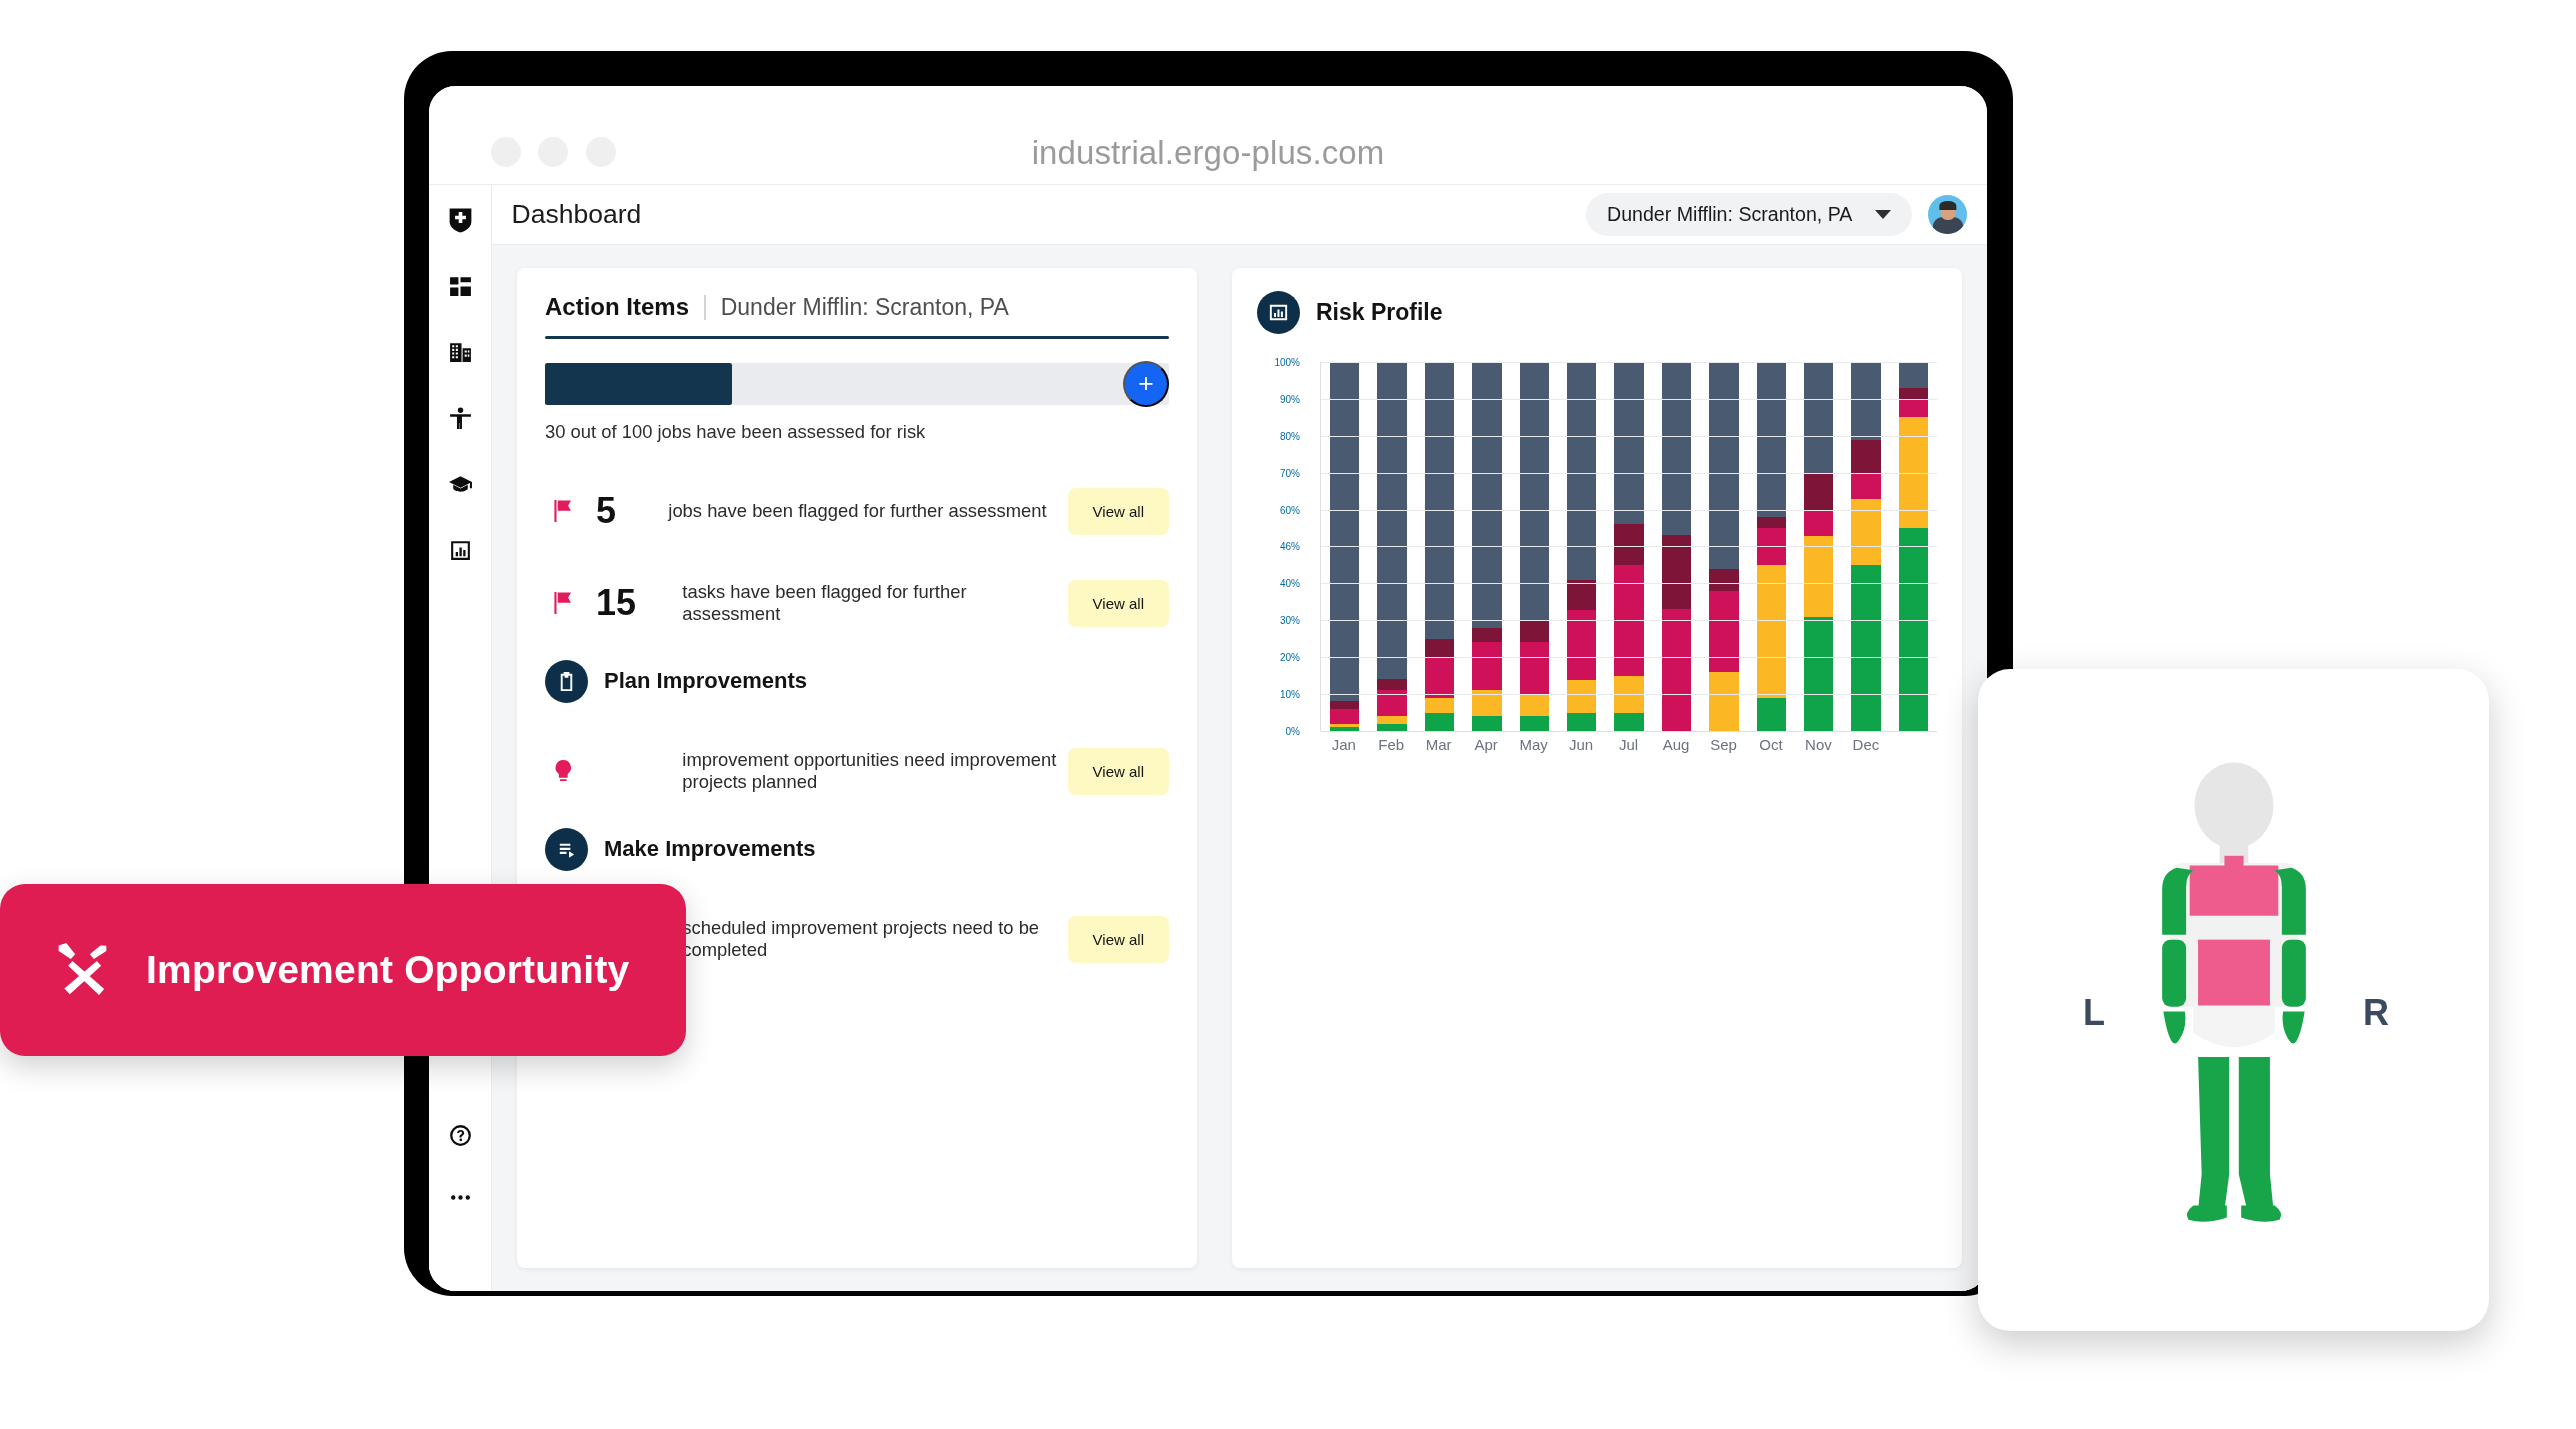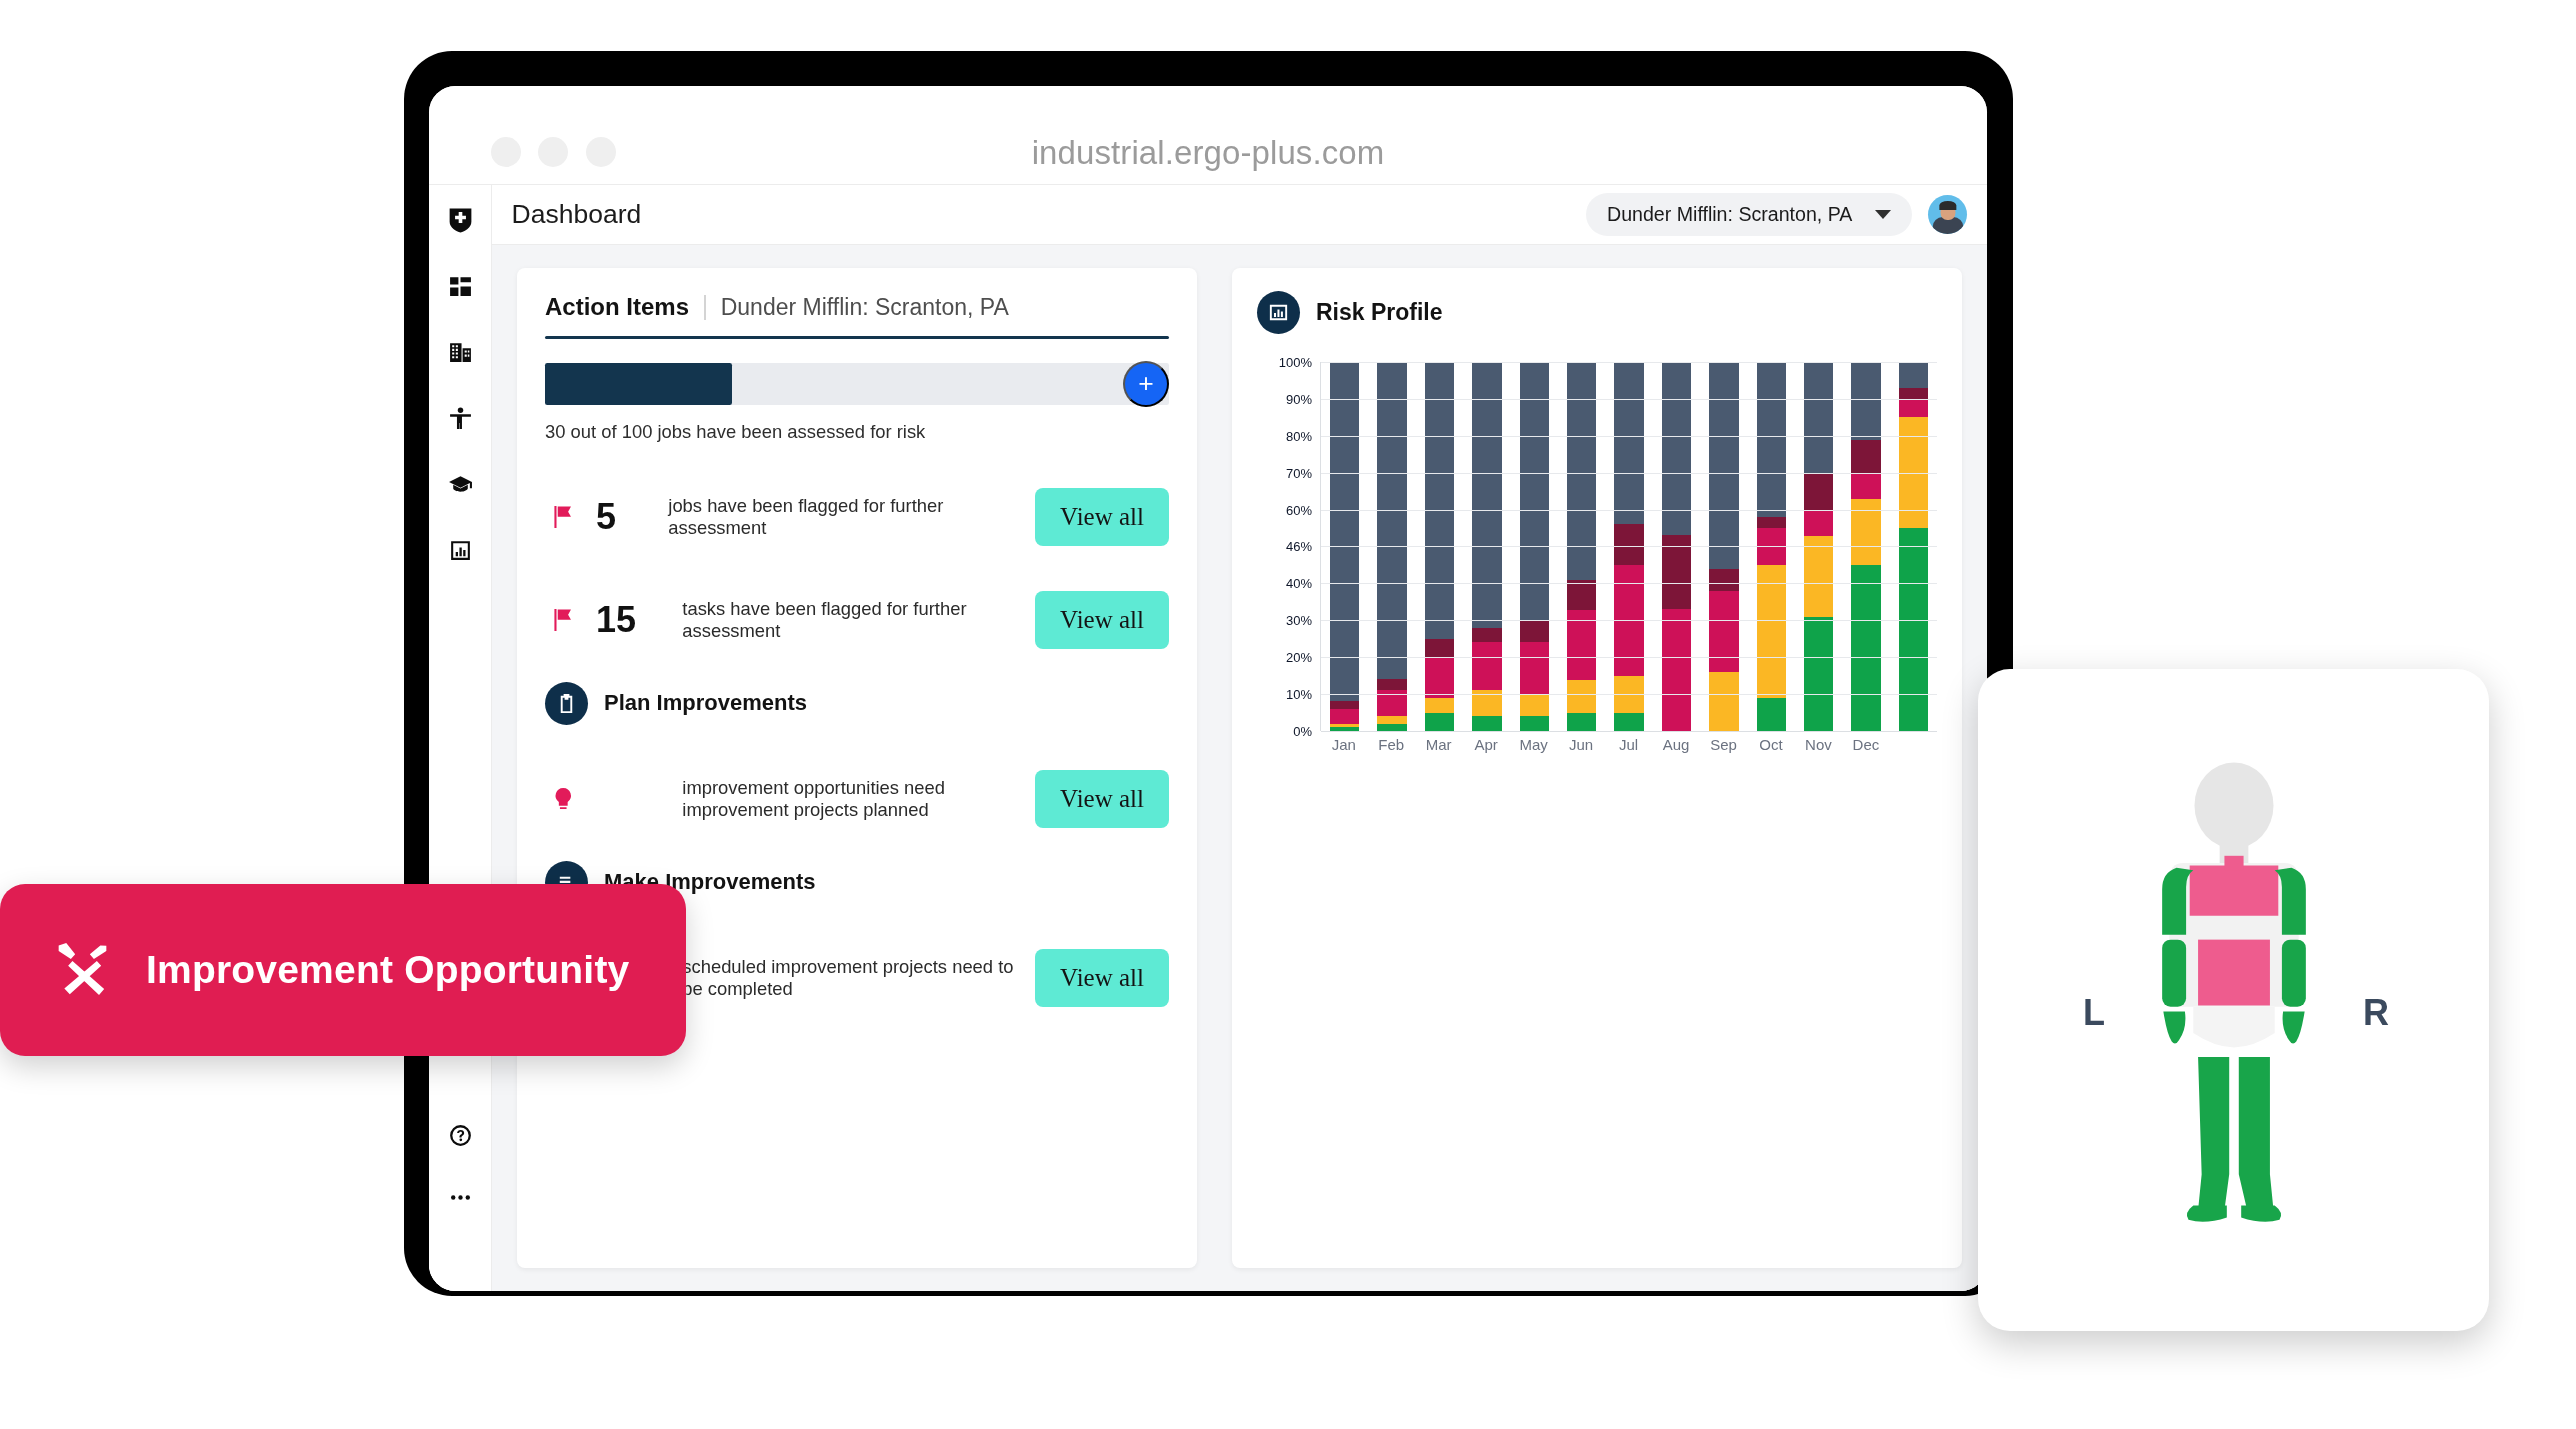--- a/index.html
+++ b/index.html
@@ -131,33 +131,33 @@
 
   
   .row { display: flex; align-items: center; margin-top: 45px; }
   .row-ico { width: 37px; flex: 0 0 37px; display: flex; align-items: center; justify-content: center; }
   .row-ico svg { width: 26.5px; height: 32px; fill: #e21b5a; }
   .row-num { font-size: 36px; font-weight: 700; color: #111111; margin: 0 17.3px 0 14px; min-width: 55px; }
   .row-num.wide { min-width: 69px; }
   .row-text { font-size: 18.4px; color: #2b2b2b; }
   .row-btn {
     margin-left: auto;
-    background: #5eead4; border: none; border-radius: 8px;
-    padding: 15px 25px; font-size: 25px; color: #141414;
-    font-family: Liberation Serif, serif; cursor: pointer; white-space: nowrap;
+    background: #fef9c3; border: none; border-radius: 8px;
+    padding: 15px 25px; font-size: 15px; color: #141414;
+    font-family: Liberation Sans, sans-serif; cursor: pointer; white-space: nowrap;
   }
 
   
   .rp-head { display: flex; align-items: center; gap: 16px; }
   .rp-title { font-size: 23px; font-weight: 700; color: #131313; }
 
   .chart { margin-top: 28px; position: relative; height: 369px; display: flex; }
   .y-axis { width: 63px; flex: 0 0 63px; position: relative; }
-  .y-tick { position: absolute; right: 8px; transform: translateY(-50%);
-            font-size: 13px; color: #0f172a; white-space: nowrap; }
+  .y-tick { position: absolute; right: 20px; transform: translateY(-50%);
+            font-size: 10px; color: #0369a1; white-space: nowrap; }
   .plot { position: relative; flex: 1; border-left: 1.2px solid #dcdfe3; }
   .gridline { position: absolute; left: 0; right: 0; height: 1.2px; background: #e7e9ec; }
   .gridline.base { background: #dcdfe3; }
   .bars { position: absolute; left: 0; right: 0; top: 0; bottom: 0;
           display: flex; align-items: flex-end; }
   .barcol { flex: 1; display: flex; flex-direction: column; align-items: center; height: 100%; justify-content: flex-end; position: relative; }
   .bar { width: 62%; display: flex; flex-direction: column-reverse; height: 100%; justify-content: flex-start; }
   .seg { width: 100%; }
   .x-labels { position: absolute; left: 63px; right: 0; top: 374px; display: flex; }
   .x-label { flex: 1; text-align: center; font-size: 15px; color: #6b7280; }

